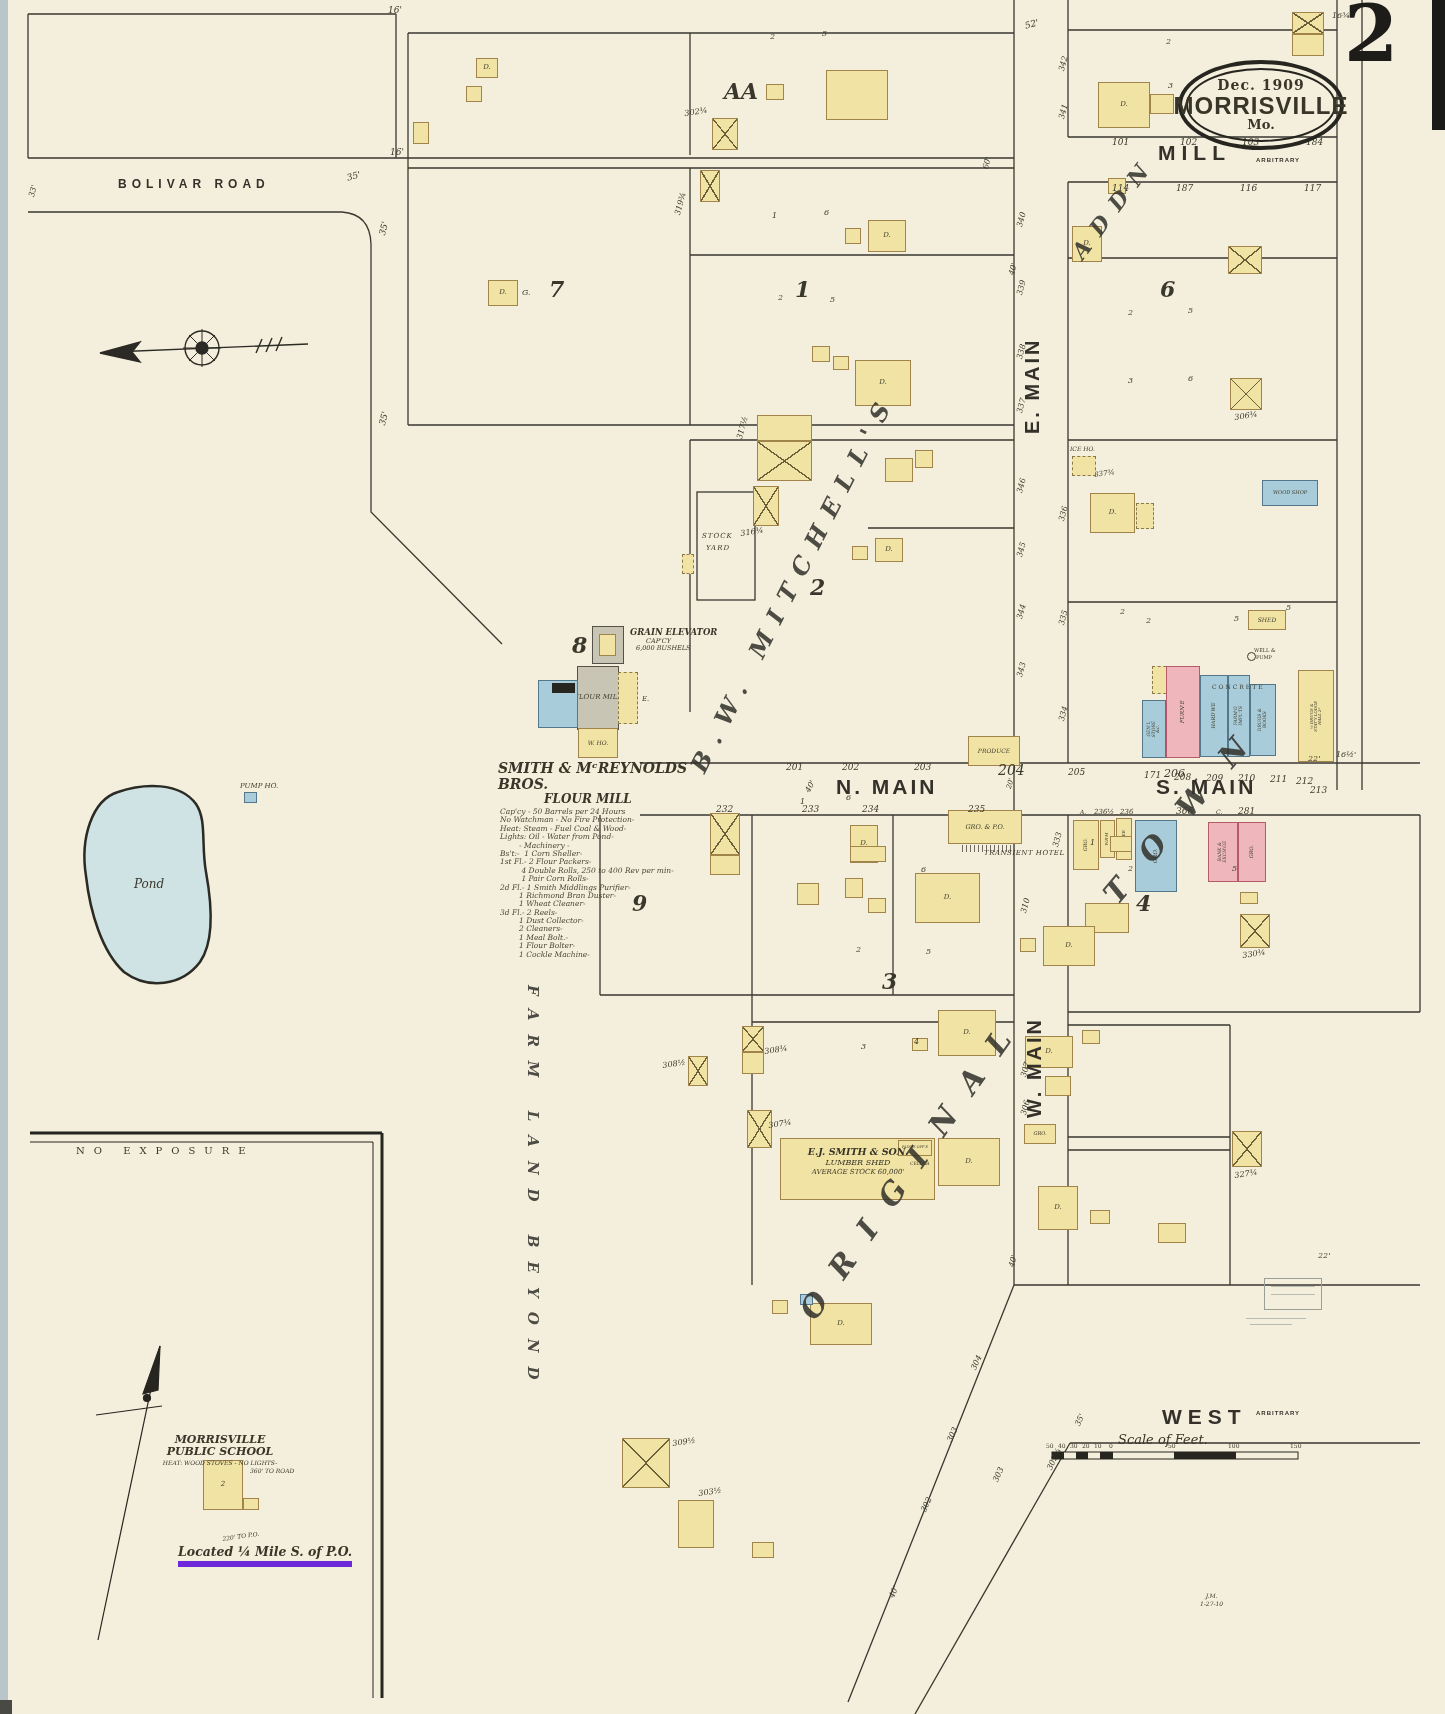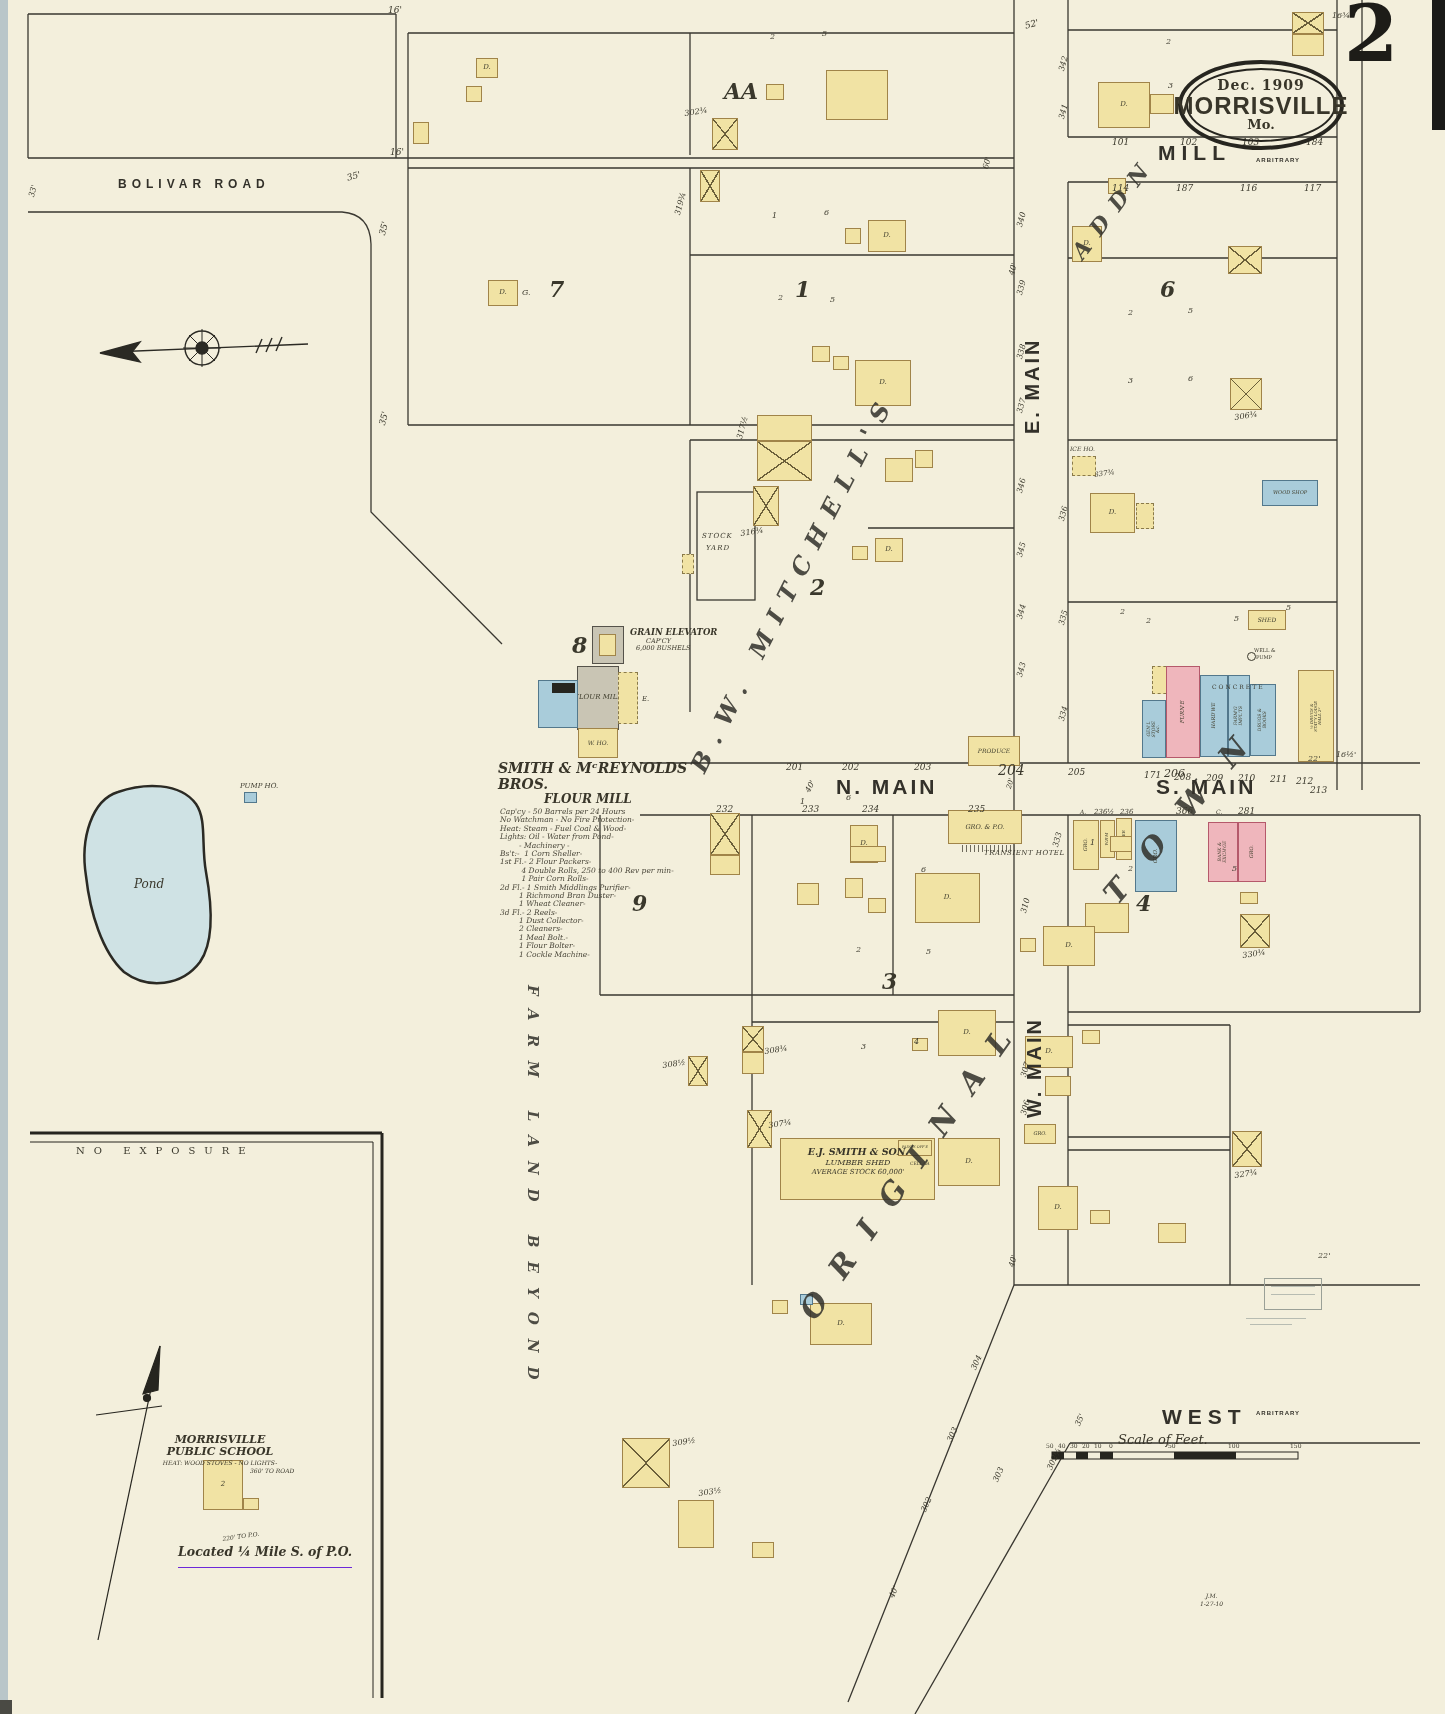--- a/index.html
+++ b/index.html
@@ -43,21 +43,21 @@
   #mill-text .t2{font-style:italic;font-weight:bold;font-size:12px;margin-left:46px;}
   #mill-text pre{margin:2px 0 0 2px;font-family:"DejaVu Serif",serif;font-style:italic;font-size:7.5px;line-height:1.12;color:#4a473a;}
   #elev-text{position:absolute;left:630px;top:628px;z-index:5;font-style:italic;line-height:1.15;}
   #elev-text .e1{font-size:8.5px;font-weight:bold;}
   #elev-text .e2{font-size:6.5px;margin-left:16px;}
   #elev-text .e3{font-size:6.5px;margin-left:6px;}
   #school-text{position:absolute;left:140px;top:1434px;width:160px;text-align:center;z-index:5;font-style:italic;}
   #school-text .s1{font-size:11px;font-weight:bold;line-height:1.1;}
   #school-text .s2{font-size:6px;margin-top:1px;}
   #located{position:absolute;left:178px;top:1544px;font-size:12.5px;font-style:italic;font-weight:bold;
-      border-bottom:1px solid #6d28d9;padding-bottom:8px;z-index:5;}
+      border-bottom:6px solid #6d28d9;padding-bottom:2px;z-index:5;}
   #lumber-text{position:absolute;left:788px;top:1146px;width:140px;text-align:center;z-index:5;font-style:italic;line-height:1.25;}
   #lumber-text .l1{font-size:9.5px;font-weight:bold;}
   #lumber-text .l2{font-size:8px;}
   #lumber-text .l3{font-size:7px;}
   #scale-title{position:absolute;left:1118px;top:1432px;font-size:13px;font-style:italic;z-index:5;}
   #credit{position:absolute;left:1200px;top:1592px;font-size:6px;font-style:italic;text-align:center;z-index:5;line-height:1.3;}
   #stamp{position:absolute;left:1264px;top:1278px;width:56px;height:30px;border:1px solid #9aa097;z-index:5;}
   #stamp i{display:block;height:1px;background:#b7bcb2;margin:7px 6px 0 6px;}
   .scrib{position:absolute;background:#b7bcb2;z-index:5;}
 </style>

